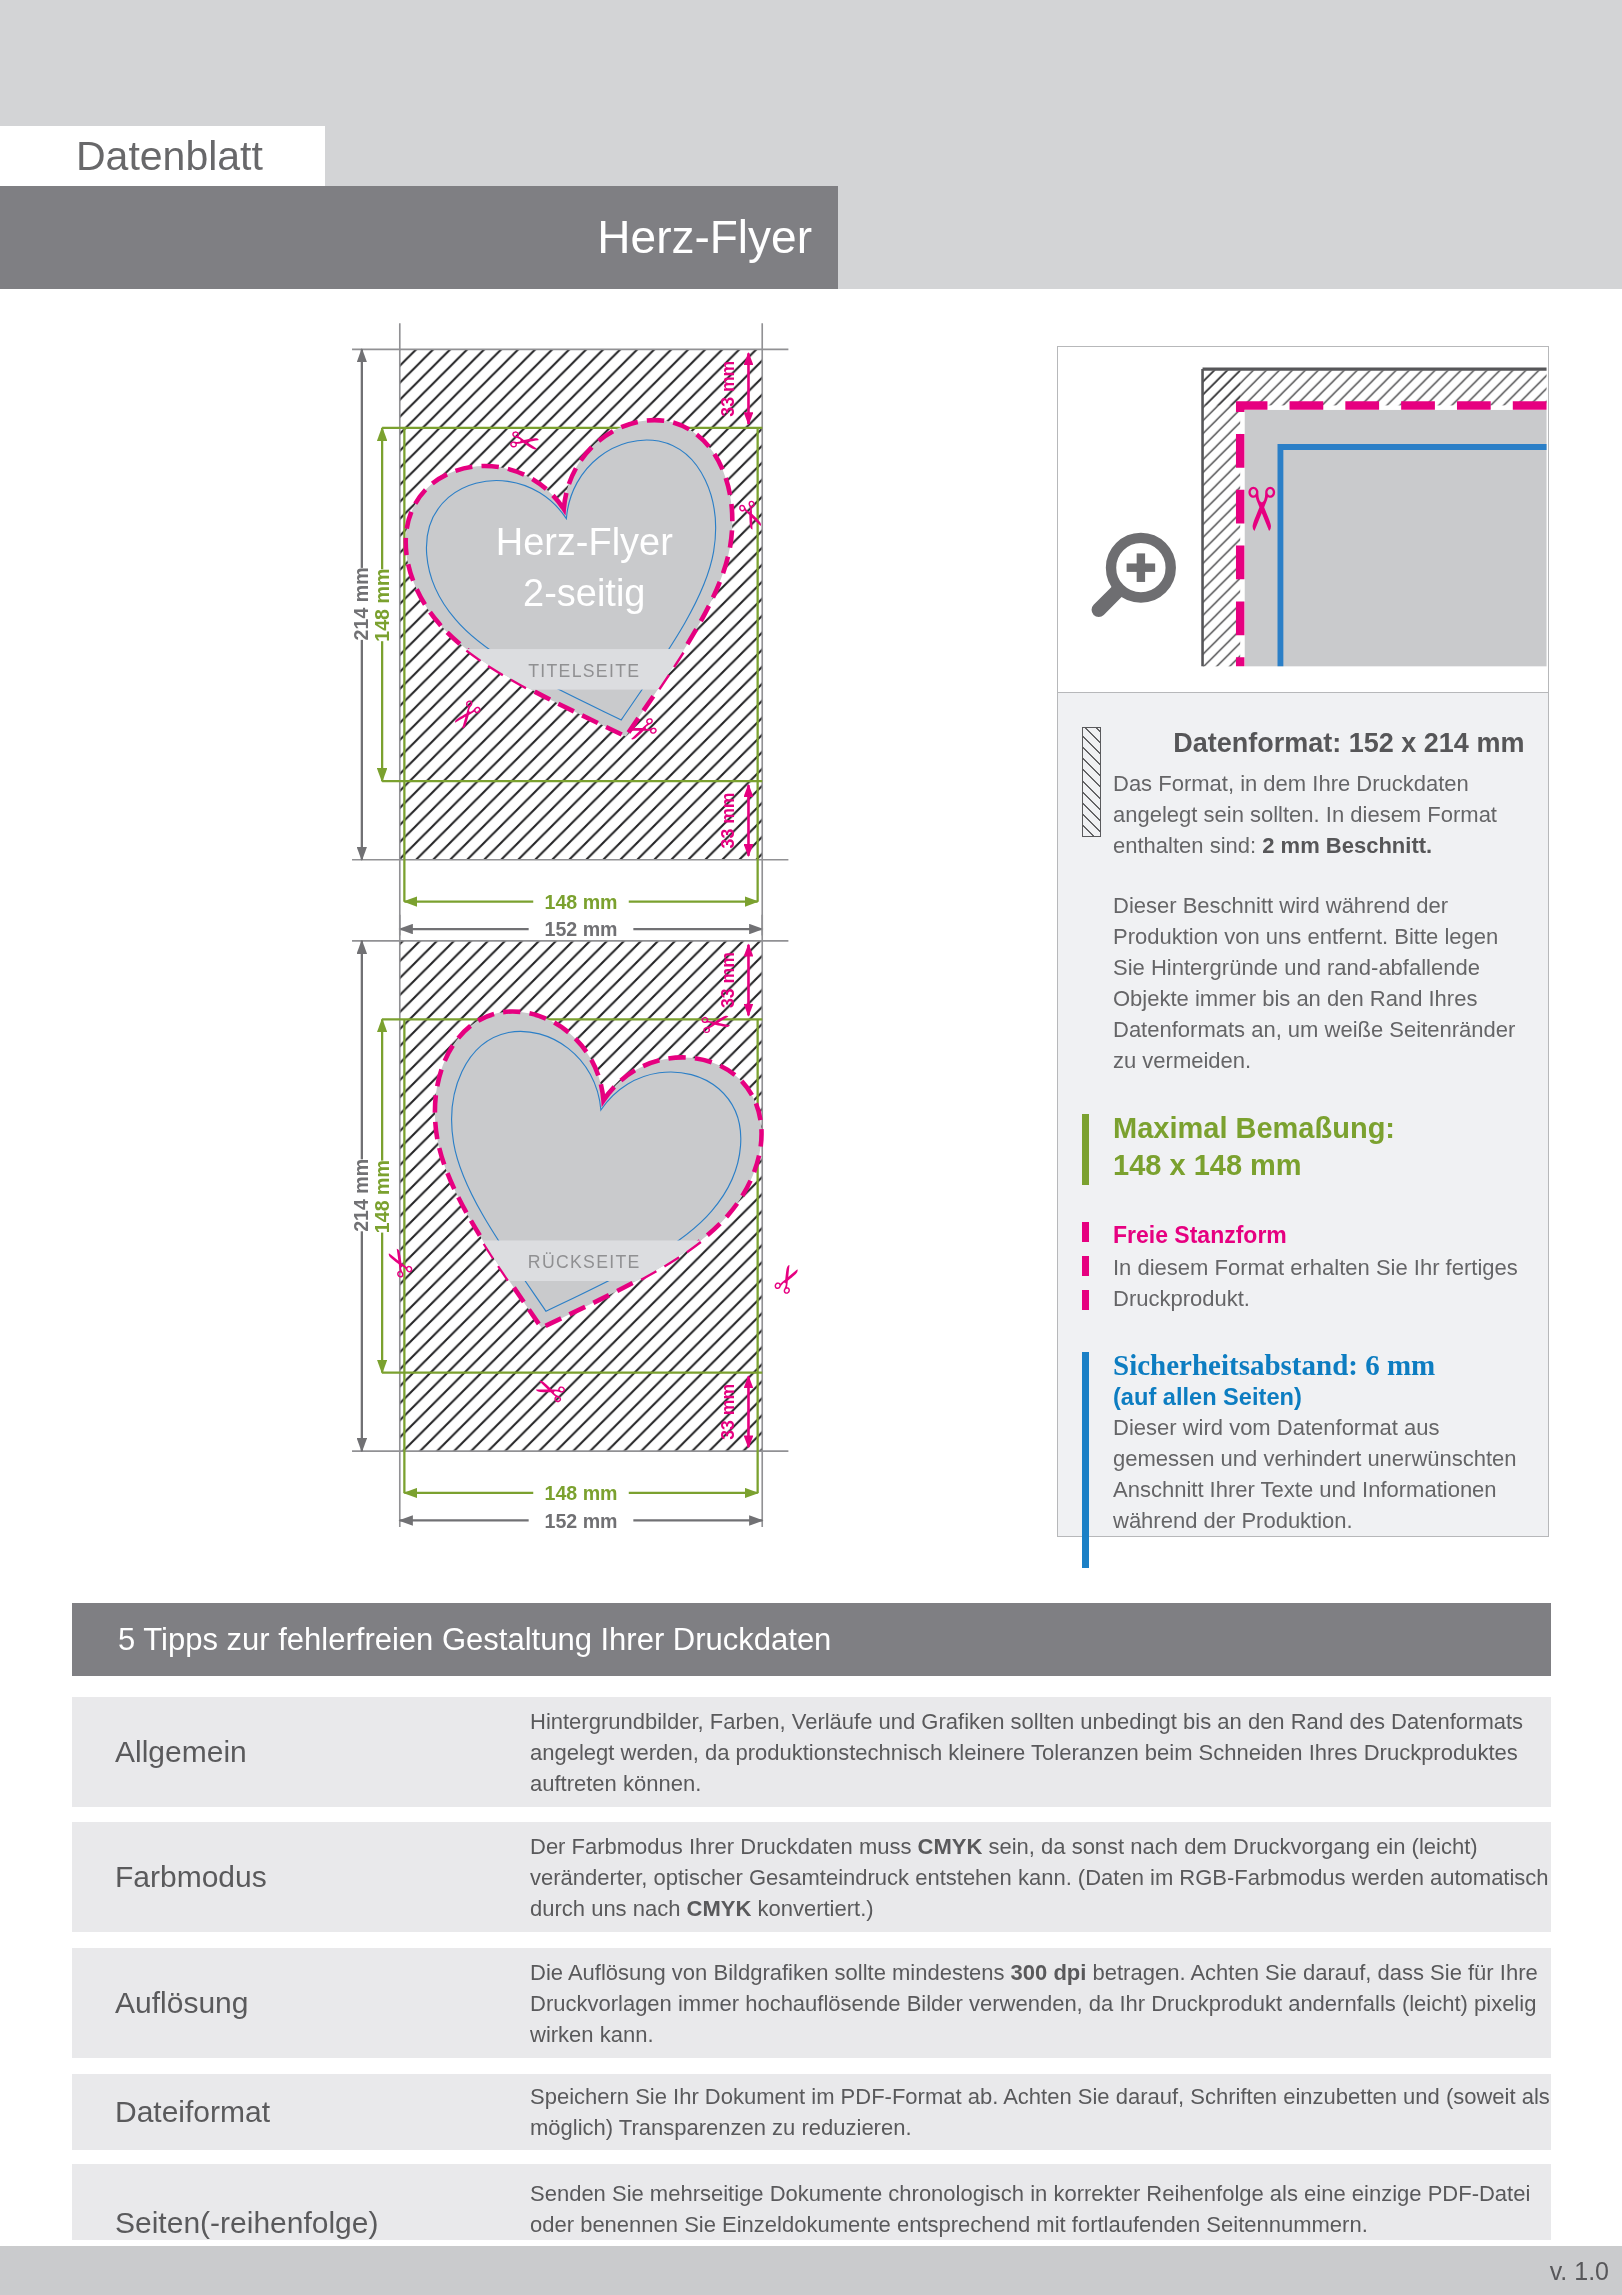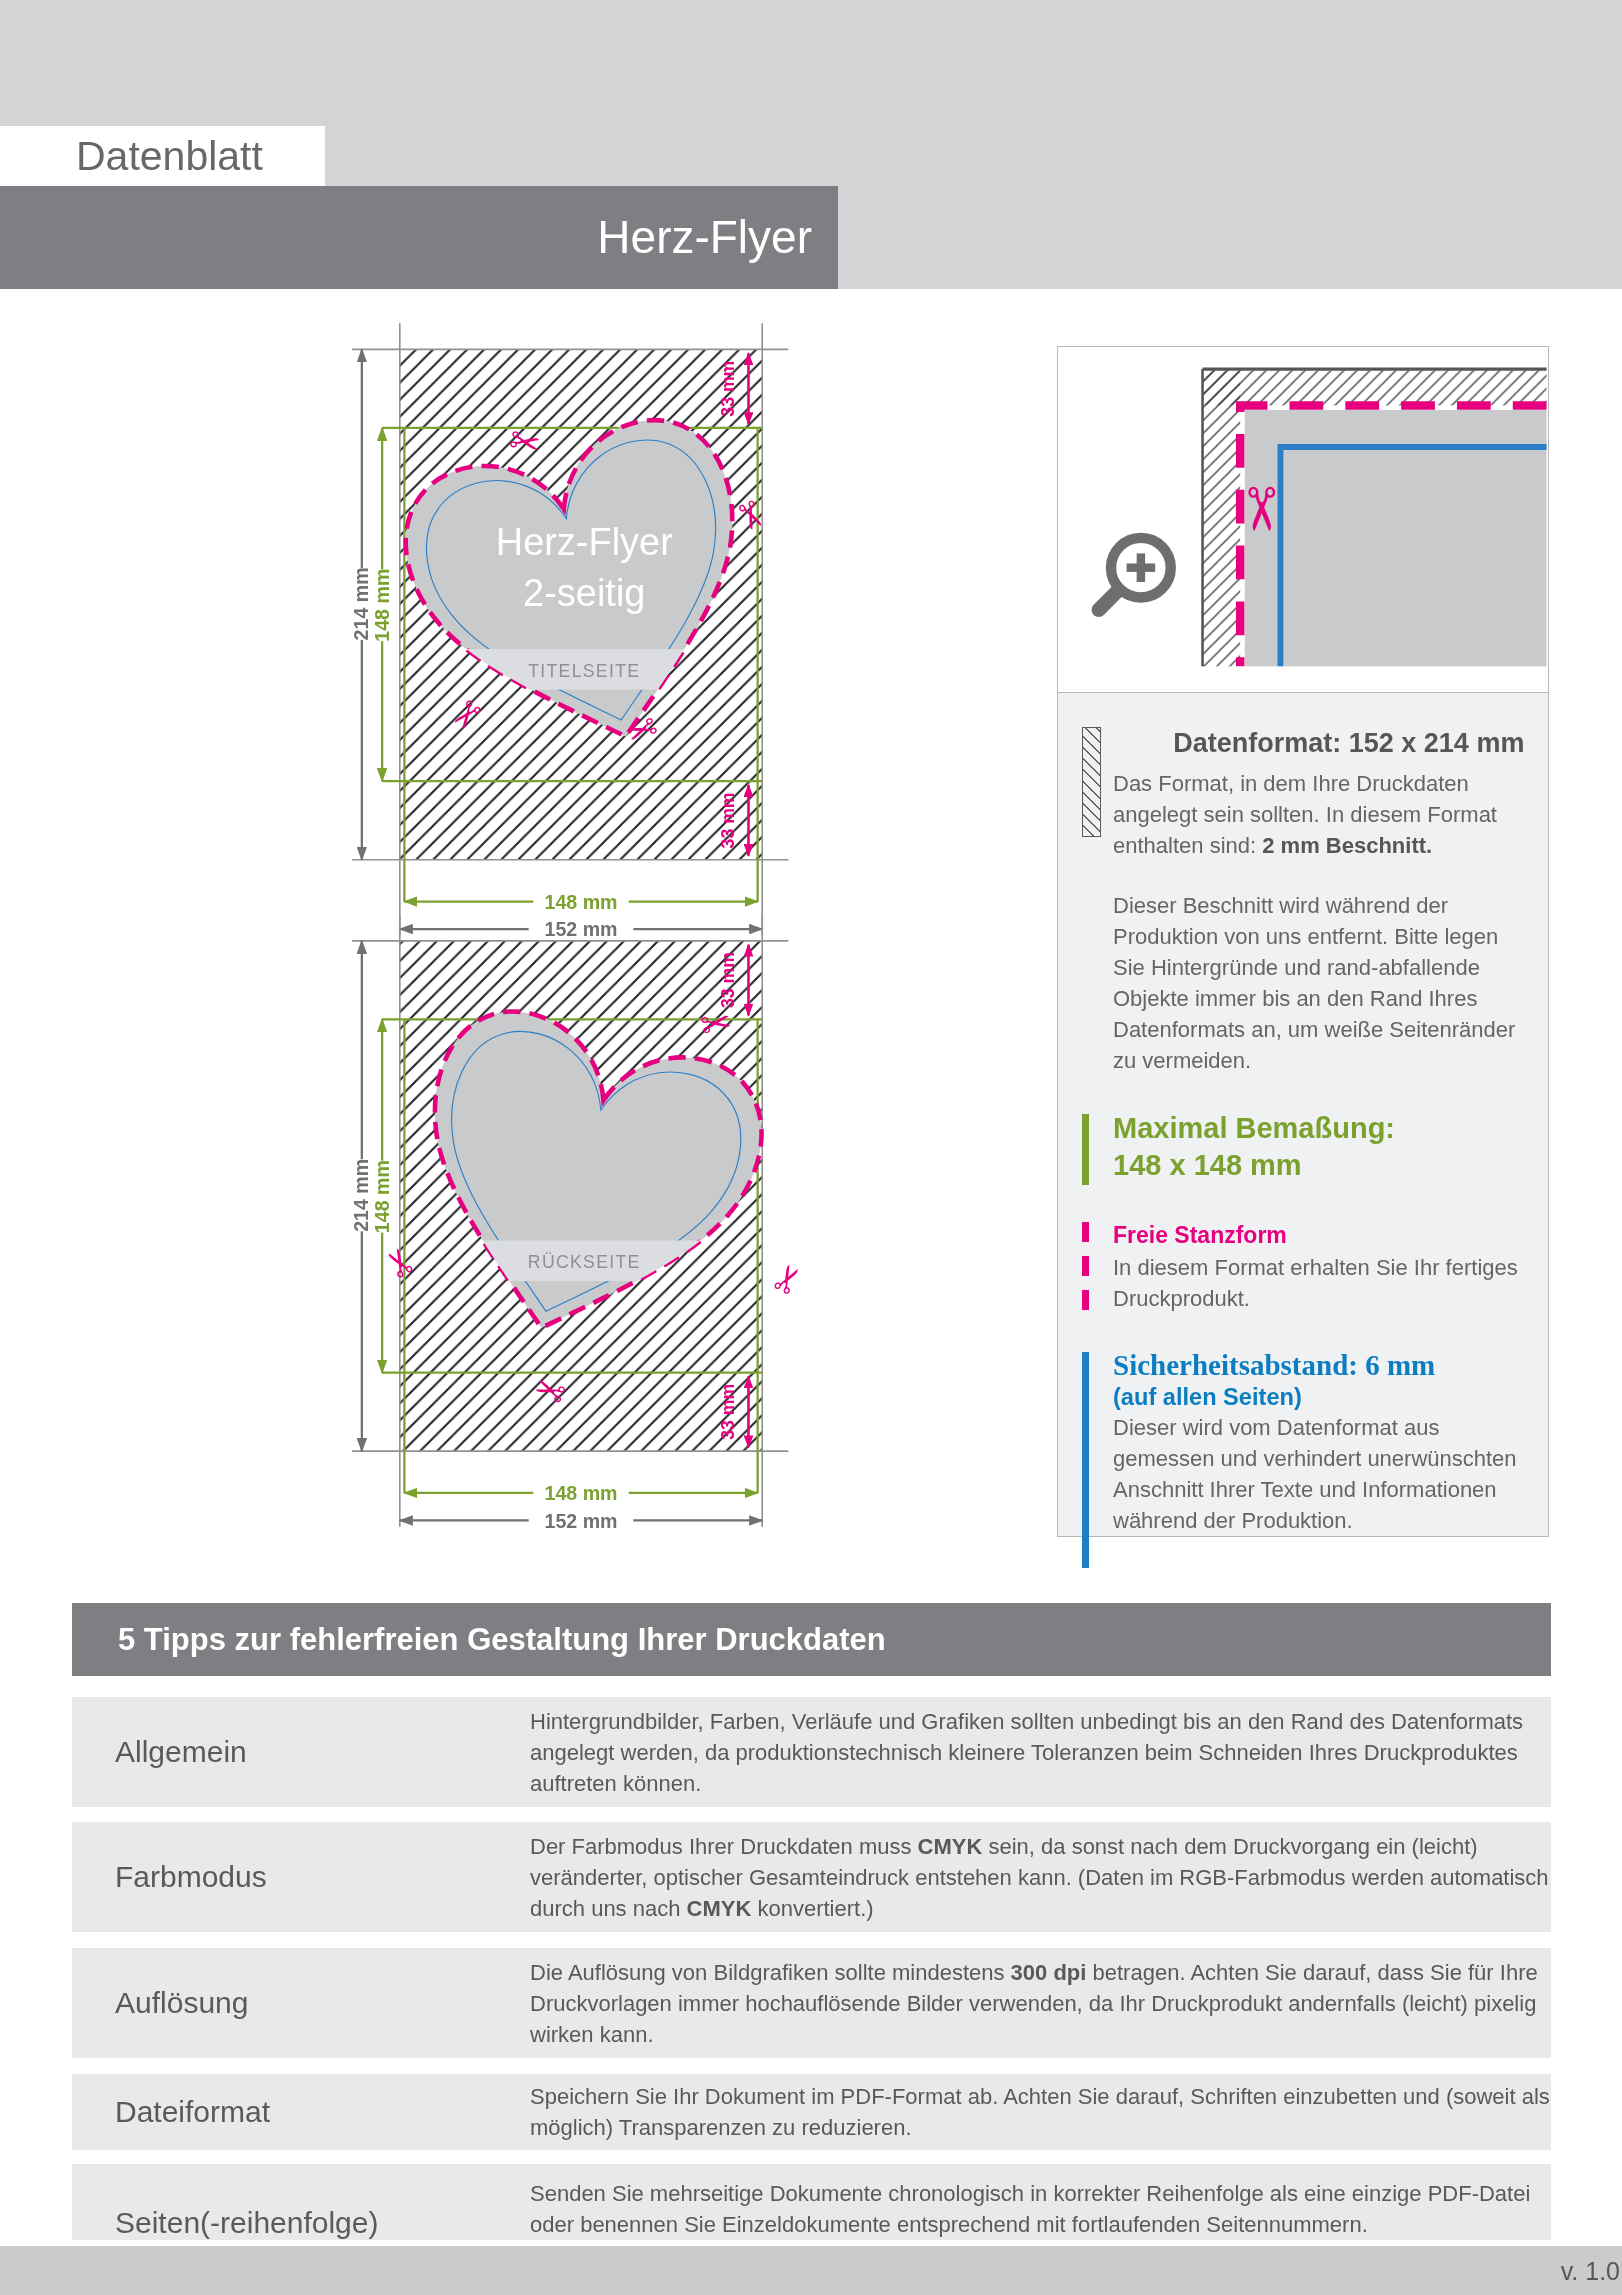--- a/index.html
+++ b/index.html
@@ -36,35 +36,35 @@
   .sect-green .bar{position:absolute;left:-31px;top:3.9px;width:7.2px;height:71px;background:#7ba12f;}
   .sect-mag .bar{position:absolute;left:-31px;top:3.9px;width:7.2px;height:92px;
       background:repeating-linear-gradient(180deg,#e60080 0 19.6px, rgba(0,0,0,0) 19.6px 34px);}
   .sect-blue .bar{position:absolute;left:-31px;top:3.9px;width:7.2px;height:216px;background:#1b80c6;}
   .h-green{font-size:29px;font-weight:bold;color:#7ba12f;line-height:37px;}
   .h-mag{font-size:23px;font-weight:bold;color:#e60080;line-height:34px;}
   .h-blue{font-size:29px;font-weight:bold;color:#0d7dc1;line-height:34px;font-family:Liberation Serif, serif;}
   .sub-blue{font-size:23.6px;font-weight:bold;color:#0d7dc1;line-height:30px;}
 
   
-  .tips-banner{position:absolute;left:72px;top:1603px;width:1479px;height:73px;background:#7f7f83;font-weight:bold;}
+  .tips-banner{position:absolute;left:72px;top:1603px;width:1479px;height:73px;background:#7f7f83;}
   .tips-banner span{display:block;margin-left:46px;line-height:73px;font-size:31px;color:#ffffff;}
   .tip-row{position:absolute;left:72px;width:1479px;background:#e9e9eb;display:flex;align-items:center;}
   .tip-label{width:458px;flex:0 0 458px;padding-left:43px;box-sizing:border-box;font-size:30px;color:#5a5a5c;}
   .tip-text{width:1021px;font-size:22px;line-height:31px;color:#59595b;}
   .tip-text .b{font-weight:bold;}
   .row1{top:1697px;height:110px;}
   .row2{top:1822px;height:110px;}
   .row3{top:1948px;height:110px;}
   .row4{top:2074px;height:76px;}
   .row5{top:2164px;height:76px;align-items:flex-end;}
 
   
   .footer-bar{position:absolute;left:0;top:2246px;width:1623px;height:50px;background:#cacbcd;}
-  .footer-bar span{display:block;text-align:right;padding-right:3px;line-height:50px;font-size:25px;color:#57575a;}
+  .footer-bar span{display:block;text-align:right;padding-right:14px;line-height:50px;font-size:25px;color:#57575a;}
 </style>
 </head>
 <body>
 
 <div class="page">
 
   <div class="top-band"></div>
   <div class="doc-label-box">
     <span>Datenblatt</span>
   </div>

